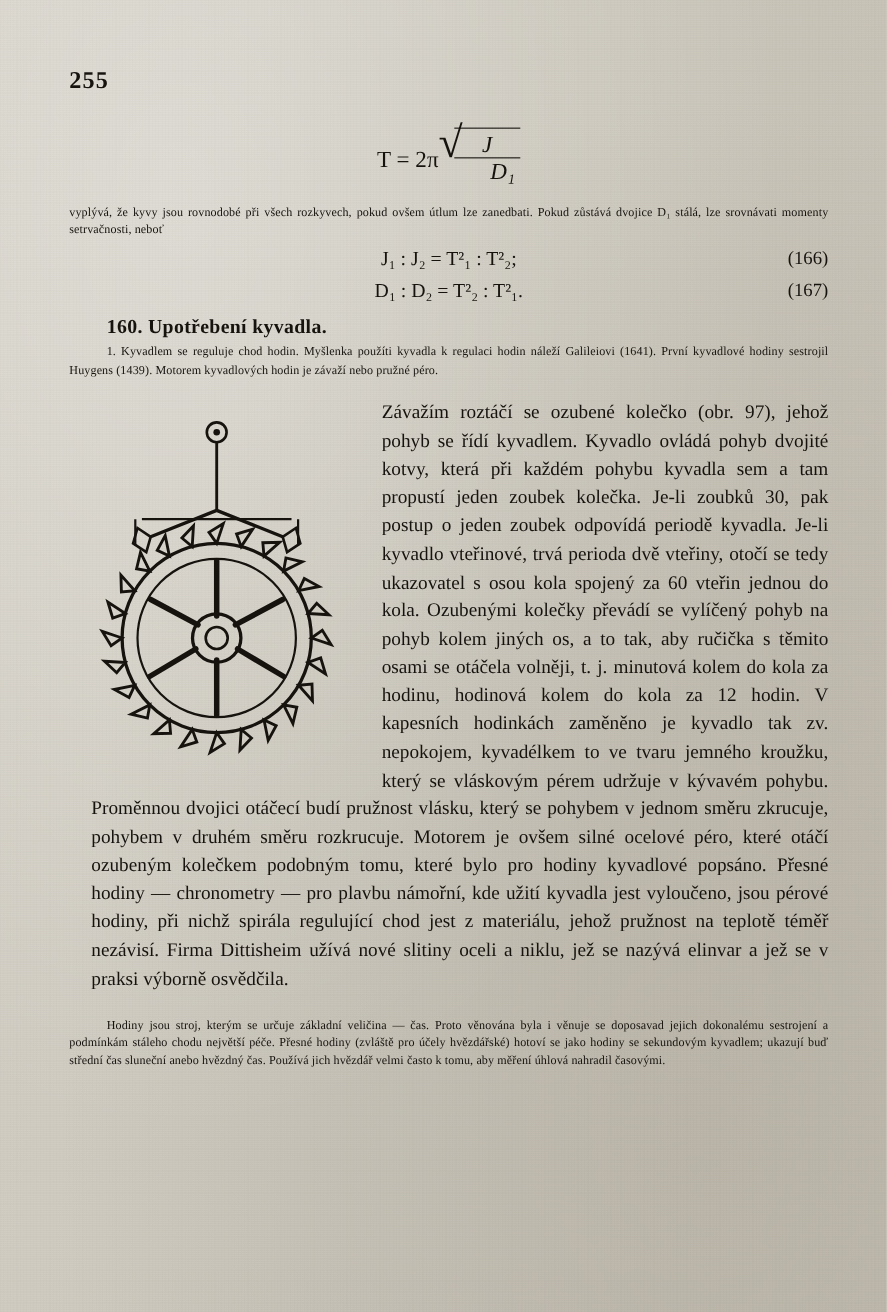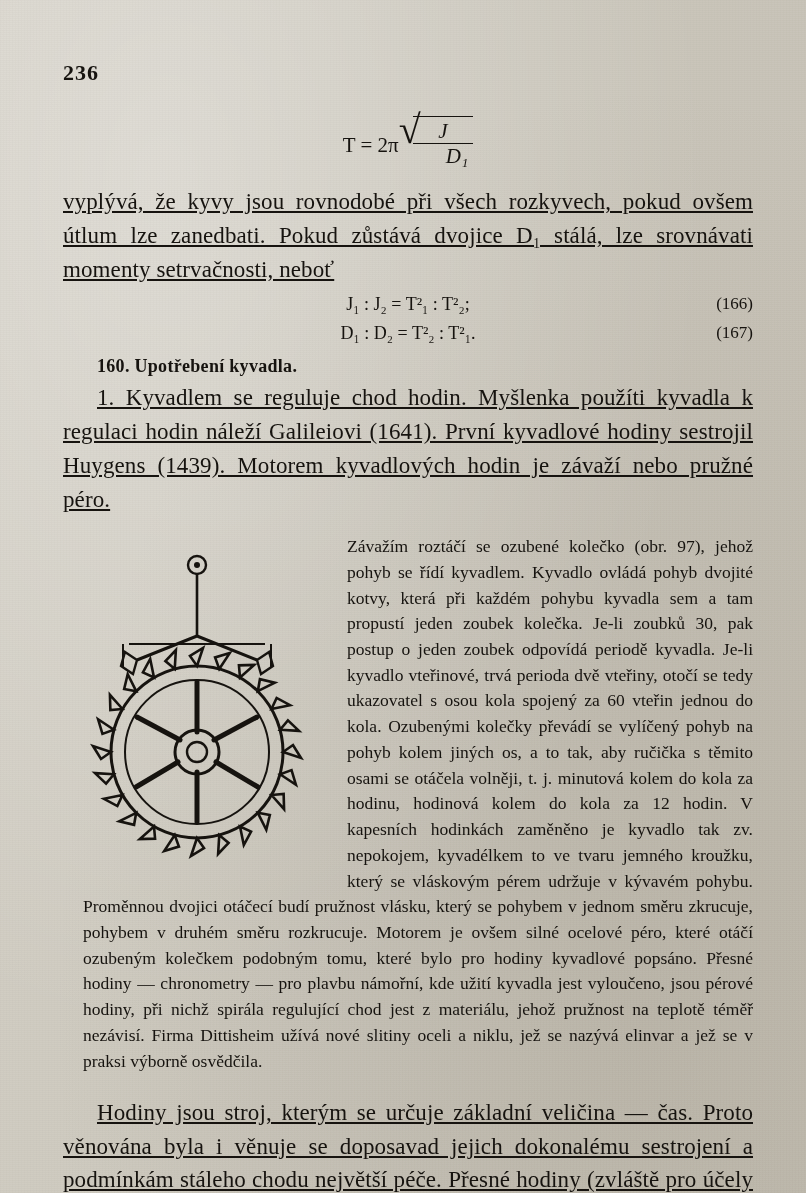--- a/index.html
+++ b/index.html
@@ -45,26 +45,25 @@
     font-weight: bold;
     letter-spacing: 1px;
     margin: 0 0 30px 0;
   }
   .formula-display {
     text-align: center;
     margin: 10px 0 18px 0;
     font-size: 21px;
   }
   .para {
-    font-size: 23px;
+    font-size: 11px;
     line-height: 1.47;
     text-align: justify;
     margin: 0 0 2px 0;
     letter-spacing: 0.1px;
-    text-decoration: underline;
   }
   .eqline {
     display: flex;
     align-items: baseline;
     justify-content: center;
     position: relative;
     margin: 8px 0 8px 0;
     font-size: 18px;
   }
   .eqline .eqnum {
@@ -140,21 +139,21 @@
   }
 </style>
 </head>
 <body>
 
 <div class="page"></div>
 <div class="grain"></div>
 
 <div class="content">
 
-  <div class="folio">236</div>
+  <div class="folio">255</div>
 
   <div class="formula-display">
     <span>T = 2π</span><span class="radic"><span class="bar"><span class="frac"><span class="num">J</span><span class="den">D₁</span></span></span></span>
   </div>
 
   <p class="para">vyplývá, že kyvy jsou rovnodobé při všech rozkyvech, pokud ovšem útlum lze zanedbati. Pokud zůstává dvojice D₁ stálá, lze srovnávati momenty setrvačnosti, neboť</p>
 
   <div class="eqline">
     <span>J₁ : J₂ = T²₁ : T²₂;</span>
     <span class="eqnum">(166)</span>

